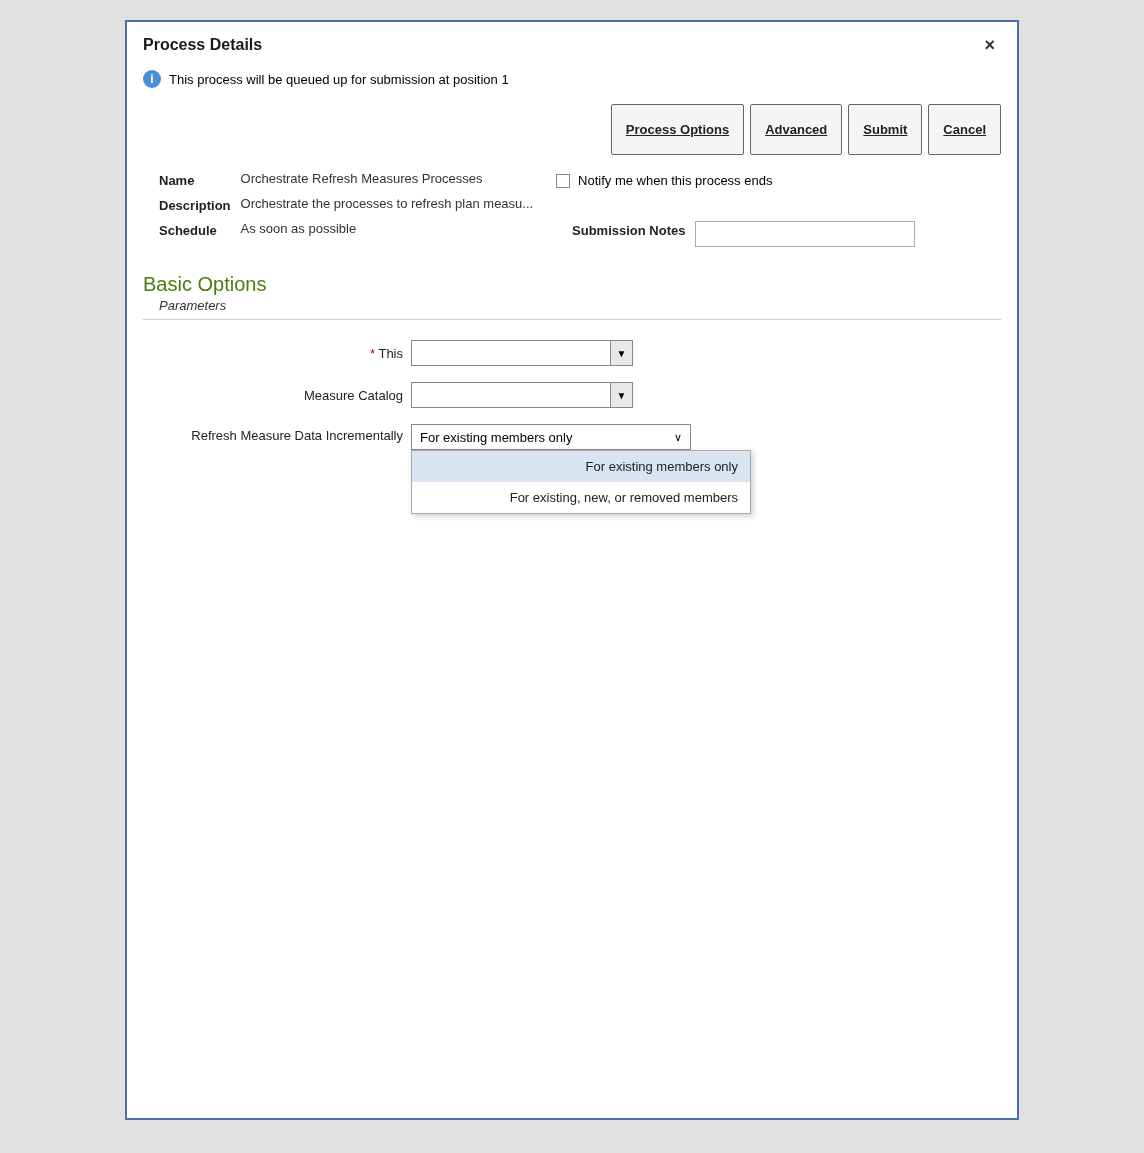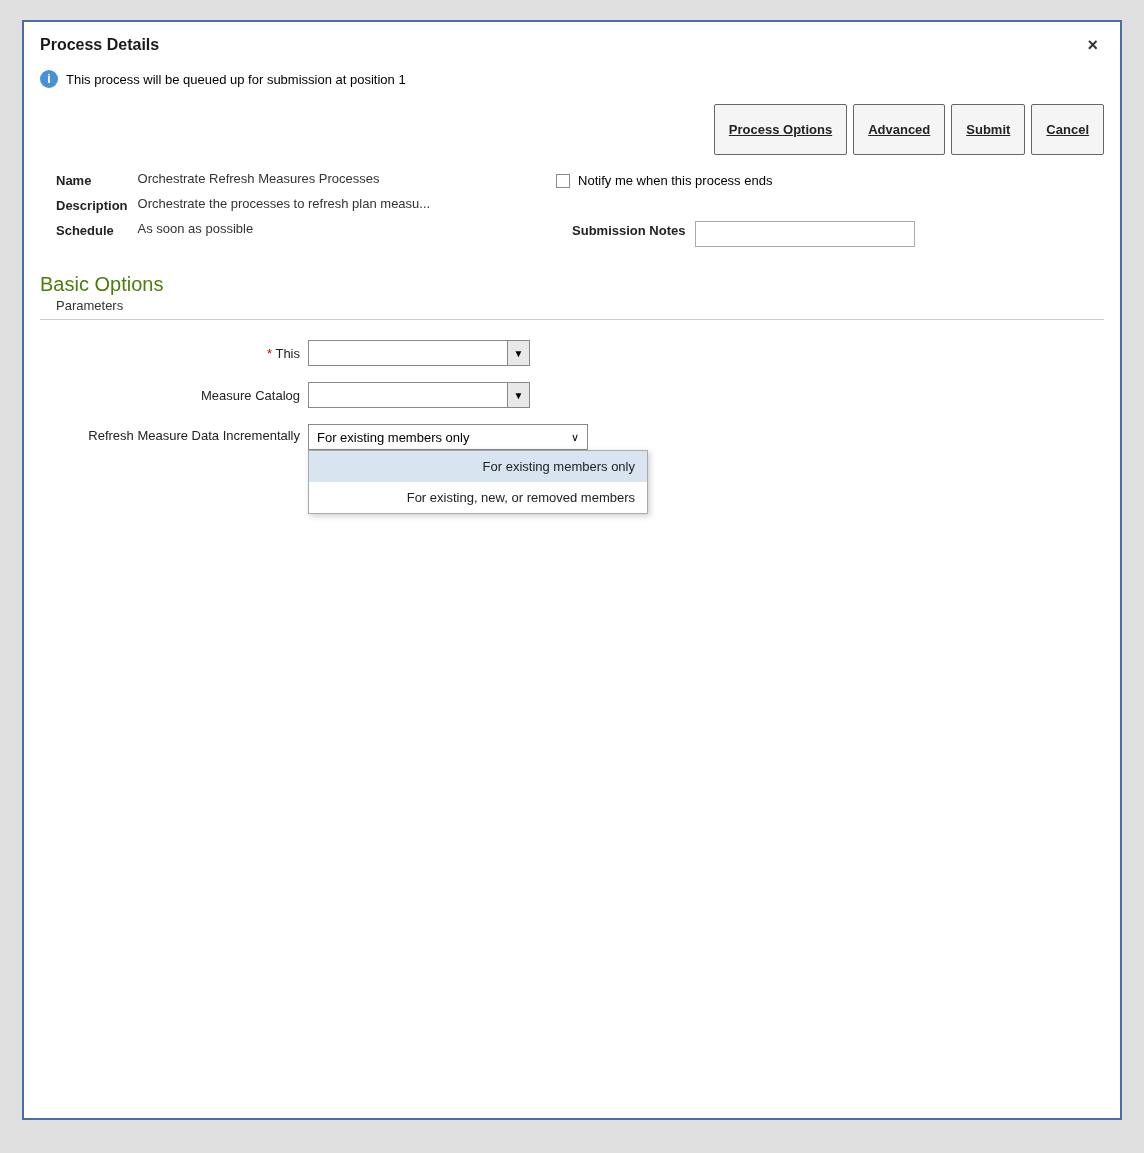--- a/index.html
+++ b/index.html
@@ -9,21 +9,21 @@
       font-size: 13px;
       display: flex;
       justify-content: center;
       align-items: flex-start;
       padding: 20px;
       min-height: 1153px;
     }
     .dialog {
       background: #ffffff;
       border: 2px solid #4a6fa5;
-      width: 1100px;
+      width: 894px;
       min-height: 1100px;
       position: relative;
     }
     .dialog-header {
       background: #ffffff;
       padding: 12px 16px 8px 16px;
       border-bottom: none;
       display: flex;
       justify-content: space-between;
       align-items: center;
@@ -127,20 +127,21 @@
       font-weight: normal;
       color: #4d7c0f;
     }
     .section-subtitle {
       padding: 0 16px 4px 16px;
       font-size: 13px;
       color: #333;
       border-bottom: 1px solid #ccc;
       margin: 0 16px;
       padding-bottom: 6px;
+      font-style: italic;
     }
     .params-area {
       padding: 20px 16px 16px 16px;
     }
     .param-row {
       display: flex;
       align-items: center;
       margin-bottom: 16px;
       gap: 8px;
     }

